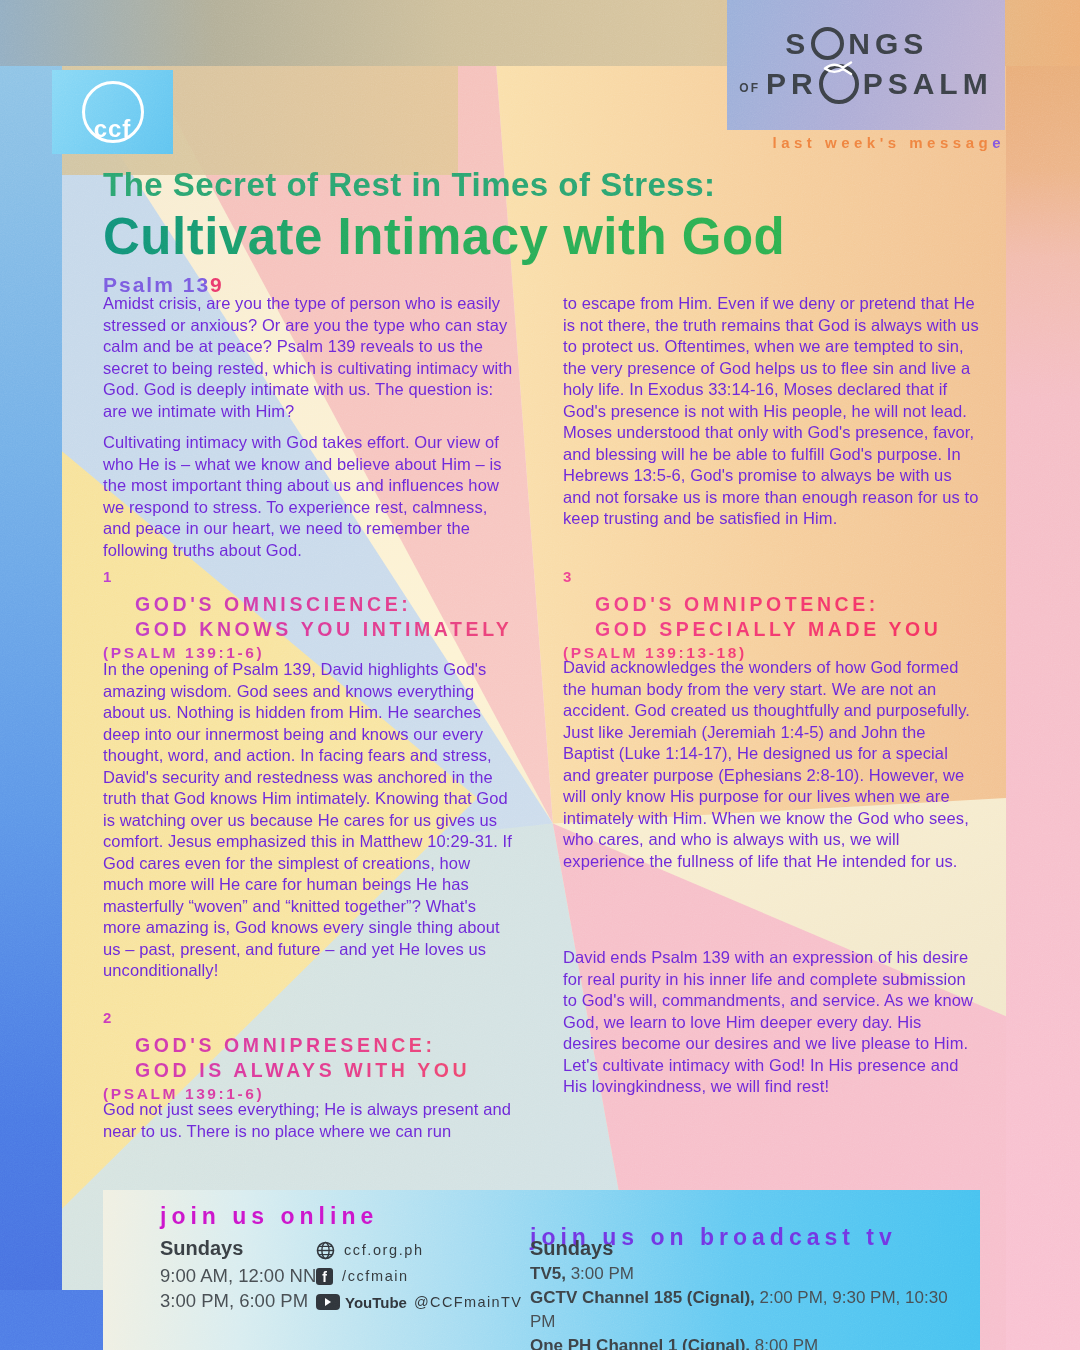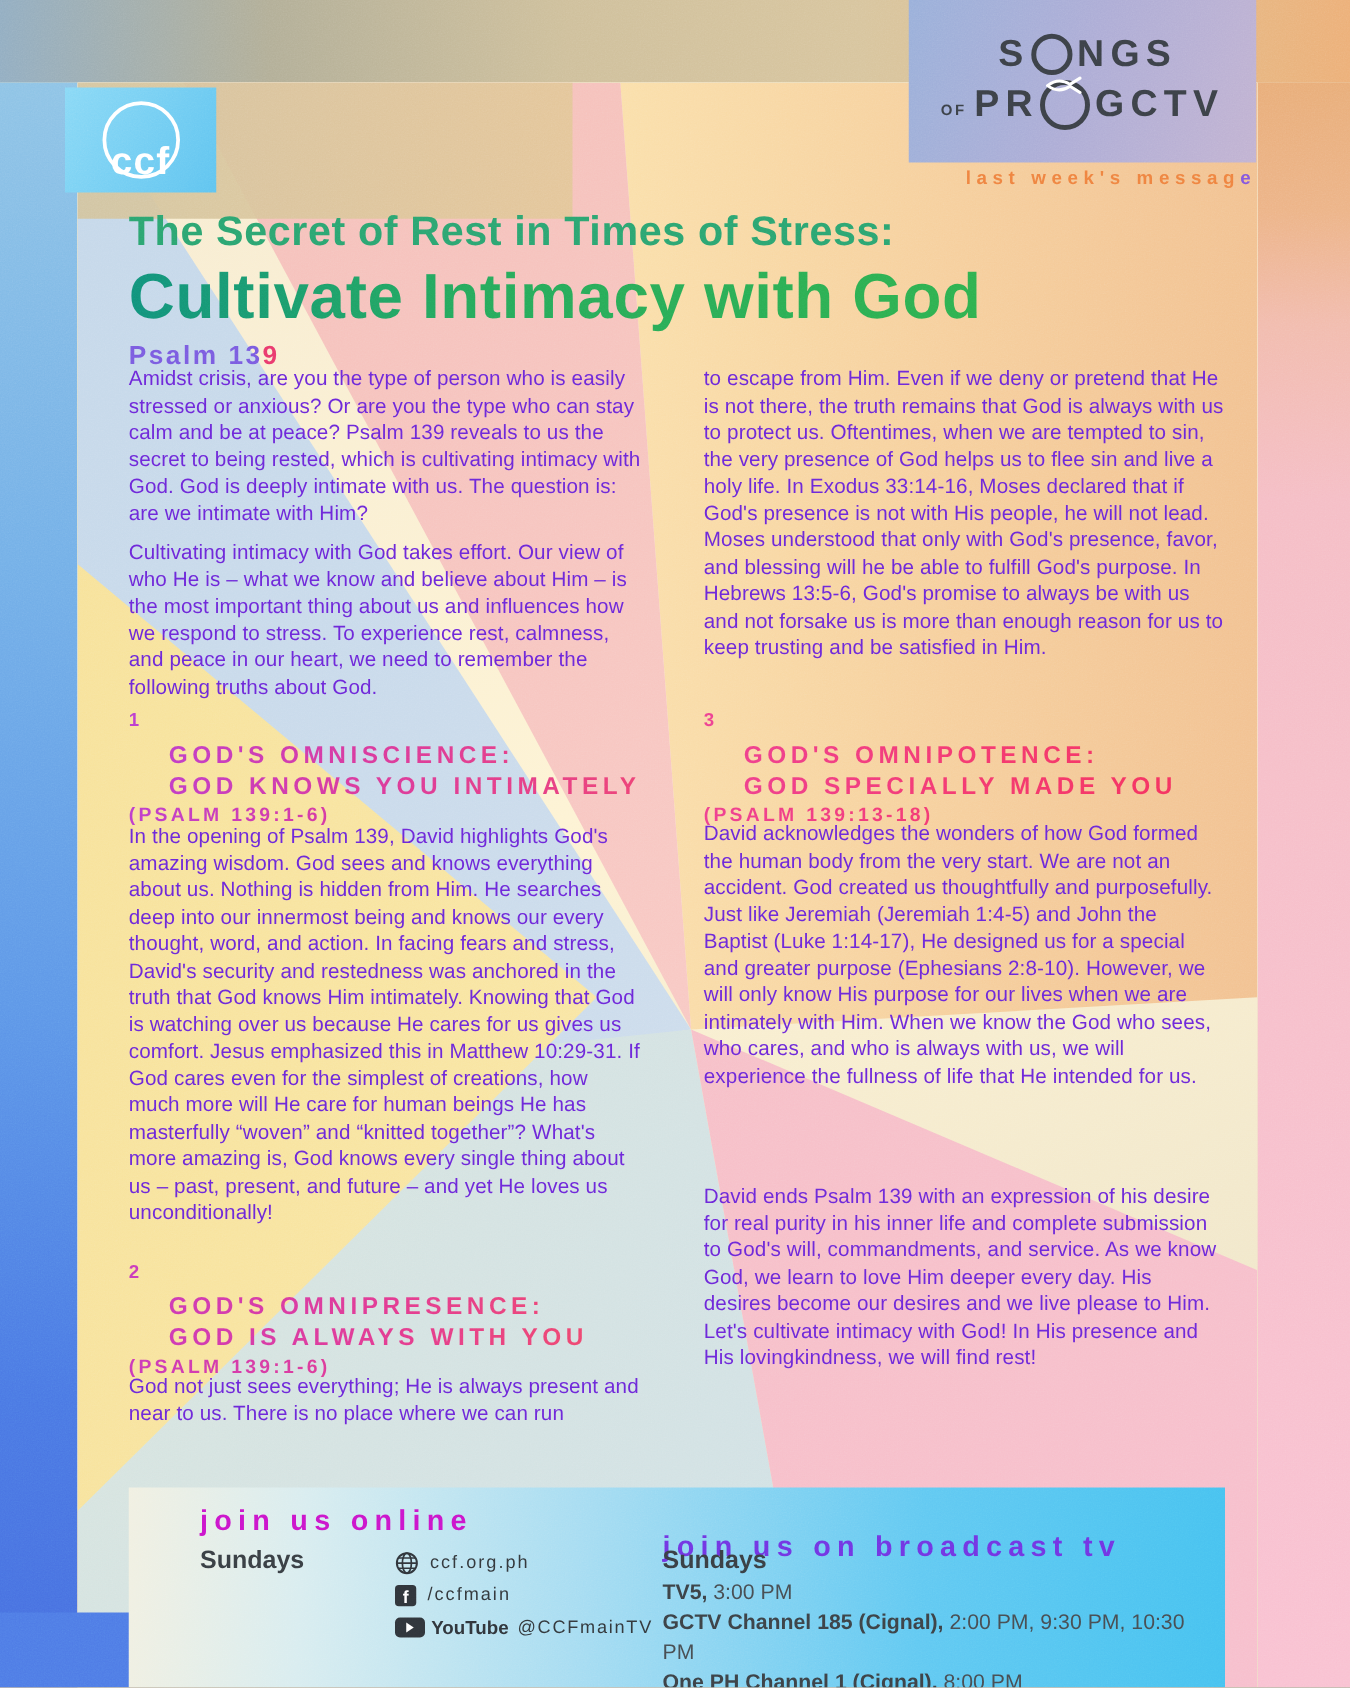--- a/index.html
+++ b/index.html
@@ -33,21 +33,21 @@
   .sh-pink-br{background:linear-gradient(135deg,#f6c2c2 0%,#f7bfcd 100%);
     clip-path:polygon(52% 59%,100% 74%,100% 100%,62% 100%);}
   .sh-tan-tr{left:58%;top:0;width:42%;height:8.5%;inset:auto;position:absolute;
     background:linear-gradient(90deg,rgba(211,196,158,.92),rgba(227,199,152,.92));}
 
   
   .ccf-box{position:absolute;left:52px;top:70px;width:121px;height:84px;z-index:6;
     background:linear-gradient(120deg,#8ad9f6 0%,#60c4f0 100%);display:flex;align-items:center;justify-content:center;}
   .ccf-ring{width:56px;height:56px;border:3px solid #fff;border-radius:50%;
     display:flex;align-items:center;justify-content:center;}
-  .ccf-ring span{color:#fff;font-size:31px;font-weight:700;letter-spacing:1px;margin-top:34px;}
+  .ccf-ring span{color:#fff;font-size:24px;font-weight:700;letter-spacing:1px;margin-top:34px;}
 
   
   .songs-box{position:absolute;left:727px;top:0;width:278px;height:130px;z-index:6;
     background:linear-gradient(110deg,#9ab0da 0%,#aeadd6 50%,#c2b3d2 100%);
     display:flex;align-items:center;justify-content:center;}
   .songs-logo{color:#3c4148;font-weight:800;line-height:1;}
   .songs-r1,.songs-r2{display:flex;align-items:center;}
   .songs-r1{font-size:30px;letter-spacing:5px;margin-left:46px;margin-bottom:2px;}
   .songs-r2{font-size:30px;letter-spacing:5px;}
   .songs-of{font-size:12px;letter-spacing:2px;margin-right:6px;margin-top:8px;font-weight:700;}
@@ -140,21 +140,21 @@
           <span>NGS</span>
       </div>
       <div class="songs-r2">
         <span class="songs-of">OF</span>
         <span>PR</span>
         <span class="ring2">
           <svg class="fish" width="34" height="16" viewBox="0 0 34 16">
             <path d="M3 8.5 Q12 1.5 21 7.5 L29 2.5 M3 8.5 Q12 15 21 9 L29 14" fill="none" stroke="#ffffff" stroke-width="2.4" stroke-linecap="round"></path>
           </svg>
         </span>
-        <span>GCTV</span>
+        <span>PSALM</span>
       </div>
     </div>
   </div>
 
   <div class="tagline">
     <span>last week's messag</span><span class="last">e</span>
   </div>
 
   <div class="title-wrap">
     <div class="title-1">The Secret of Rest in Times of Stress:</div>
@@ -191,20 +191,24 @@
     <div class="l">GOD SPECIALLY MADE YOU</div>
     <div class="ref">(PSALM 139:13-18)</div>
   </div>
   <div class="blk col-r" style="top:657px">David acknowledges the wonders of how God formed the human body from the very start. We are not an accident. God created us thoughtfully and purposefully. Just like Jeremiah (Jeremiah 1:4-5) and John the Baptist (Luke 1:14-17), He designed us for a special and greater purpose (Ephesians 2:8-10). However, we will only know His purpose for our lives when we are intimately with Him.  When we know the God who sees, who cares, and who is always with us, we will experience the fullness of life that He intended for us.</div>
   <div class="blk col-r" style="top:947px">David ends Psalm 139 with an expression of his desire for real purity in his inner life and complete submission to God's will, commandments, and service. As we know God, we learn to love Him deeper every day. His desires become our desires and we live please to Him. Let's cultivate intimacy with God! In His presence and His lovingkindness, we will find rest!</div>
 
   <div class="footer-band"></div>
 
   <div class="f f-online-title">join us online</div>
   <div class="f f-day f-day-l">Sundays</div>
+  <div class="f f-times">
+    <div>9:00 AM, 12:00 NN</div>
+    <div>3:00 PM, 6:00 PM</div>
+  </div>
 
   <div class="f f-social">
     <div class="row">
       <svg width="19" height="19" viewBox="0 0 19 19">
         <circle cx="9.5" cy="9.5" r="8" fill="none" stroke="#30353b" stroke-width="1.6"></circle>
         <ellipse cx="9.5" cy="9.5" rx="3.6" ry="8" fill="none" stroke="#30353b" stroke-width="1.4"></ellipse>
         <line x1="1.5" y1="9.5" x2="17.5" y2="9.5" stroke="#30353b" stroke-width="1.4"></line>
         <line x1="2.6" y1="5.4" x2="16.4" y2="5.4" stroke="#30353b" stroke-width="1.2"></line>
         <line x1="2.6" y1="13.6" x2="16.4" y2="13.6" stroke="#30353b" stroke-width="1.2"></line>
       </svg>

